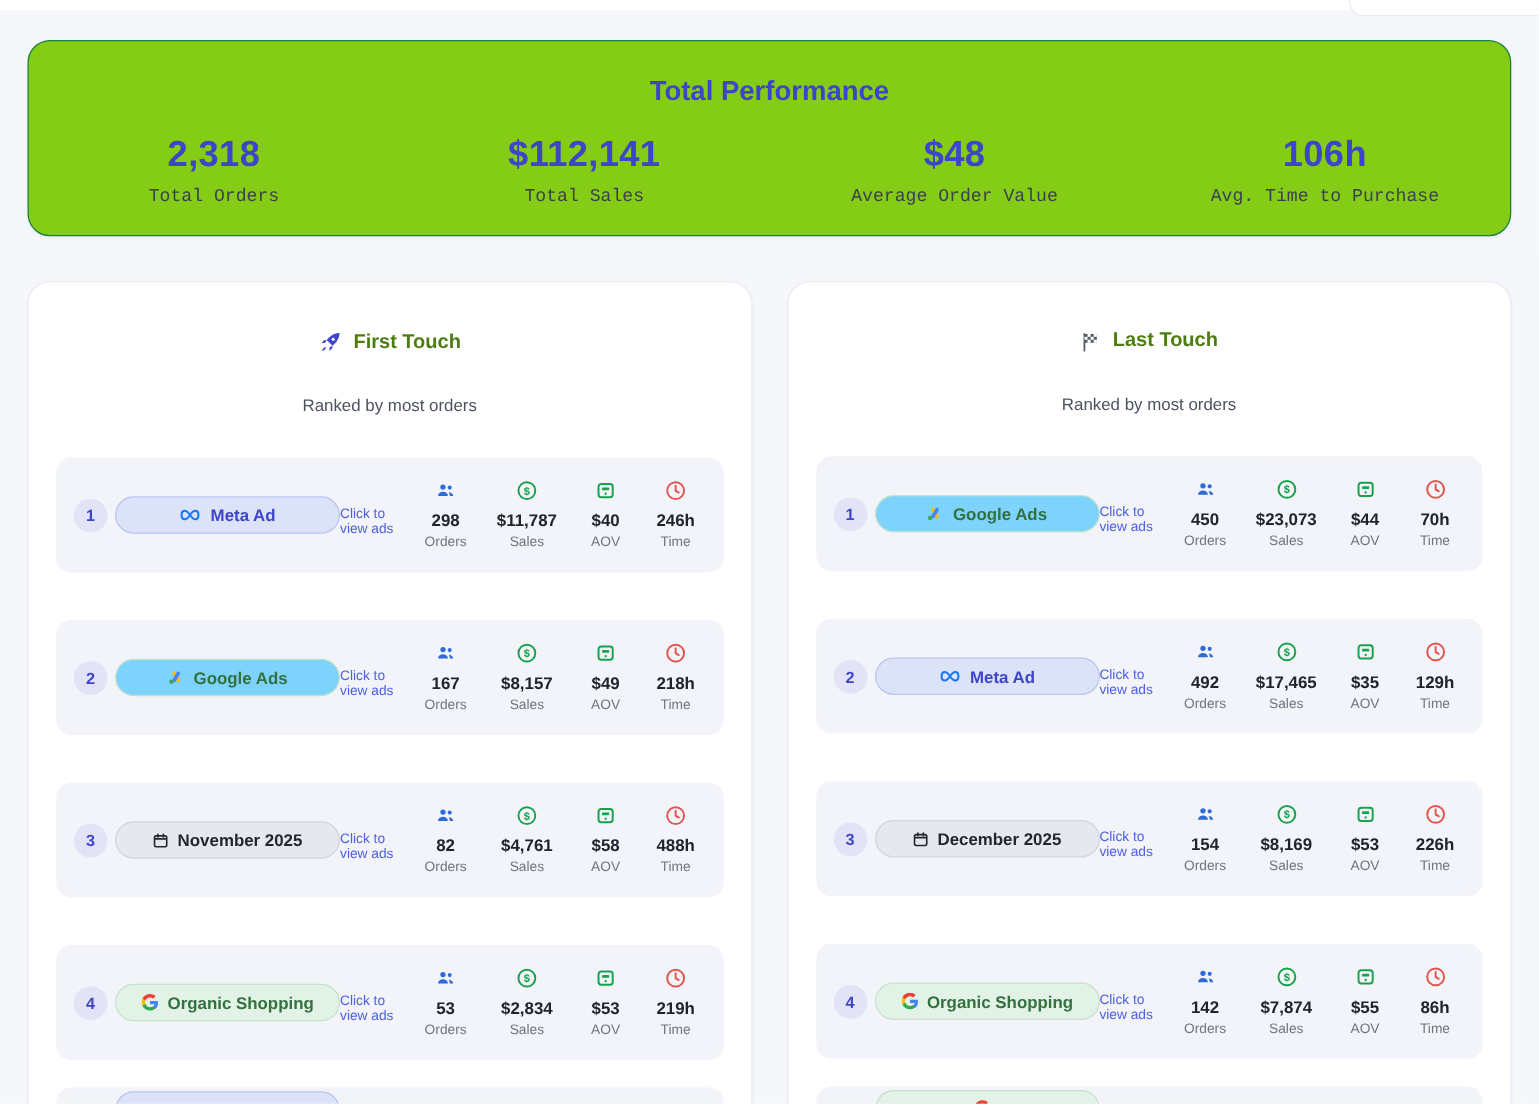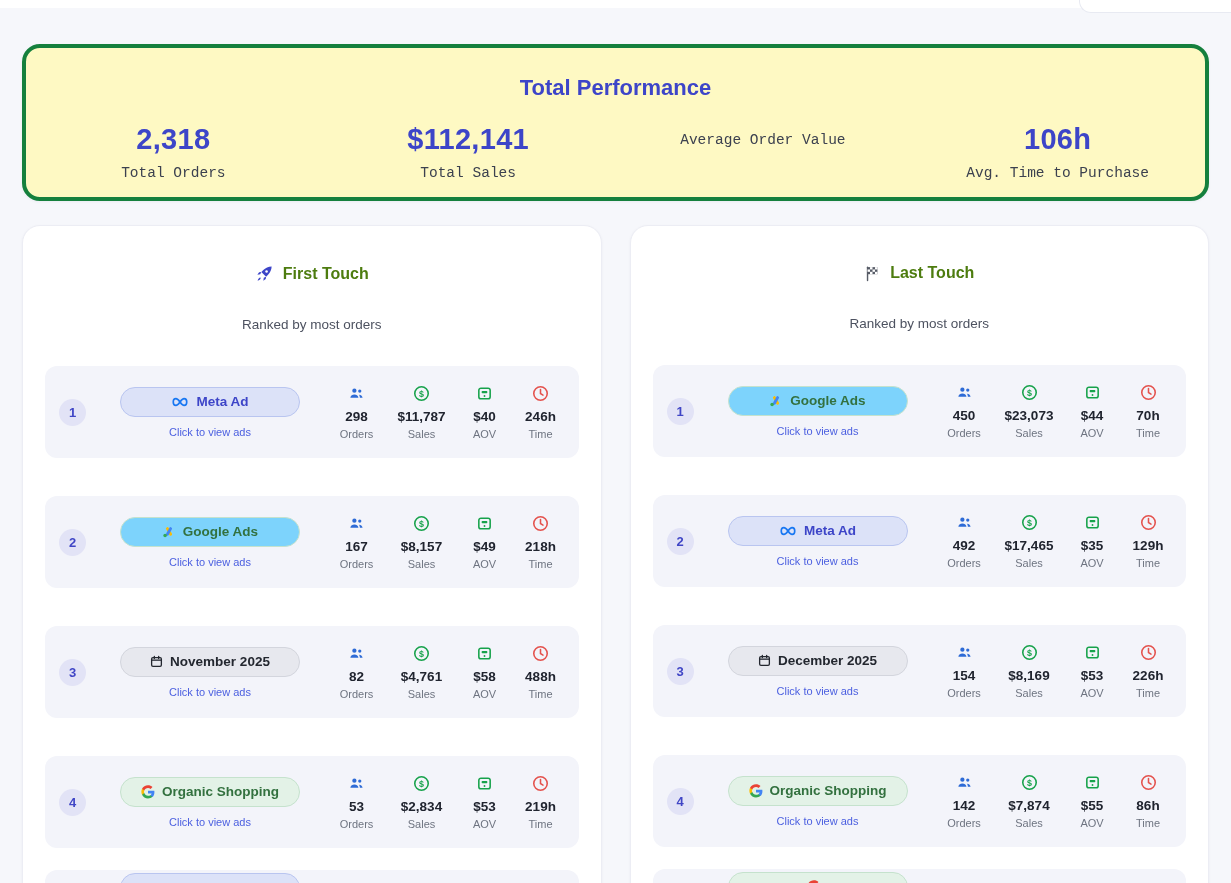--- a/index.html
+++ b/index.html
@@ -3,22 +3,22 @@
 <meta charset="utf-8">
 <style>
   * { margin:0; padding:0; box-sizing:border-box; }
   body { font-family:"Liberation Sans", sans-serif; }
   .page { position:relative; width:1231px; height:883px; background:#f6f7fb; overflow:hidden; }
   .top-strip { position:absolute; top:0; left:0; right:0; height:8px; background:#ffffff; }
   .top-right-fragment { position:absolute; top:0; right:0; width:152px; height:13px; background:#ffffff;
     border:1px solid #e8eaf2; border-top:none; border-right:none; border-radius:0 0 0 12px; }
 
   
-  .perf-card { position:absolute; left:22px; right:22px; top:44px; height:157px; background:#fef9c3;
-    border:4px solid #15803d; border-radius:18px; box-shadow:0 1px 3px rgba(25,30,70,.05); }
+  .perf-card { position:absolute; left:22px; right:22px; top:32px; height:157px; background:#84cc16;
+    border:1px solid #15803d; border-radius:18px; box-shadow:0 1px 3px rgba(25,30,70,.05); }
   .perf-title { text-align:center; color:#3d45c8; font-size:22px; font-weight:bold; margin-top:27px; }
   .metrics { display:flex; margin-top:22px; }
   .metric { flex:1; text-align:center; }
   .metric-value { font-size:29px; font-weight:bold; color:#3d45c8; letter-spacing:.3px; }
   .metric-label { font-size:14.5px; color:#3c414f; margin-top:9px;font-family:Liberation Mono, monospace; }
 
   
   .columns { position:absolute; top:225px; left:22px; right:22px; display:flex; gap:28px; }
   .touch-card { flex:1; background:#ffffff; border:1px solid #ecedf4; border-radius:18px;
     padding:0 22px 22px; height:720px; box-shadow:0 1px 3px rgba(25,30,70,.05); }
@@ -26,21 +26,21 @@
     margin-top:38px; color:#4d7c0f; font-size:16px; font-weight:bold; }
   .touch-icon { display:inline-flex; }
   .touch-subtitle { text-align:center; color:#4d5260; font-size:13.5px; margin-top:34px; }
   .rows { margin-top:34px; display:flex; flex-direction:column; gap:38px; }
 
   
   .row { background:#f3f4fa; border-radius:12px; height:92px; display:flex; align-items:center;
     padding:0 16px 0 14px; }
   .rank { width:27px; height:27px; border-radius:50%; background:#e2e3f6; color:#4046c6;
     font-size:13px; font-weight:bold; display:flex; align-items:center; justify-content:center; flex:none; }
-  .channel { width:236px; display:flex; flex-direction:column; align-items:center; margin-left:6px; }
+  .channel { width:236px; display:flex; flex-direction:row; align-items:center; margin-left:6px; }
   .pill { min-width:180px; height:30px; border-radius:15px; display:flex; align-items:center;
     justify-content:center; gap:7px; font-size:13.5px; font-weight:bold; padding:0 12px; cursor:pointer; }
   .pill-meta      { background:#dce2f8; border:1px solid #b9c5f0; color:#3d45c8; }
   .pill-googleads { background:#7dd3fc; border:1px solid #c5e2cd; color:#33713f; }
   .pill-date      { background:#e7e8ee; border:1px solid #d3d5dd; color:#23272f; }
   .pill-organic   { background:#e3f2e7; border:1px solid #c5e2cd; color:#33713f; }
   .pill .p-icon { display:none; align-items:center; }
   .pill-meta .icon-meta, .pill-googleads .icon-googleads,
   .pill-date .icon-date, .pill-organic .icon-organic { display:inline-flex; }
   .view-link { margin-top:9px; font-size:11px; color:#4b5fe0; cursor:pointer; }
@@ -69,20 +69,21 @@
     <div class="metrics">
       <div class="metric">
         <div class="metric-value">2,318</div>
         <div class="metric-label">Total Orders</div>
       </div>
       <div class="metric">
         <div class="metric-value">$112,141</div>
         <div class="metric-label">Total Sales</div>
       </div>
       <div class="metric">
+        <div class="metric-value">$48</div>
         <div class="metric-label">Average Order Value</div>
       </div>
       <div class="metric">
         <div class="metric-value">106h</div>
         <div class="metric-label">Avg. Time to Purchase</div>
       </div>
     </div>
   </section>
 
   <div class="columns">

